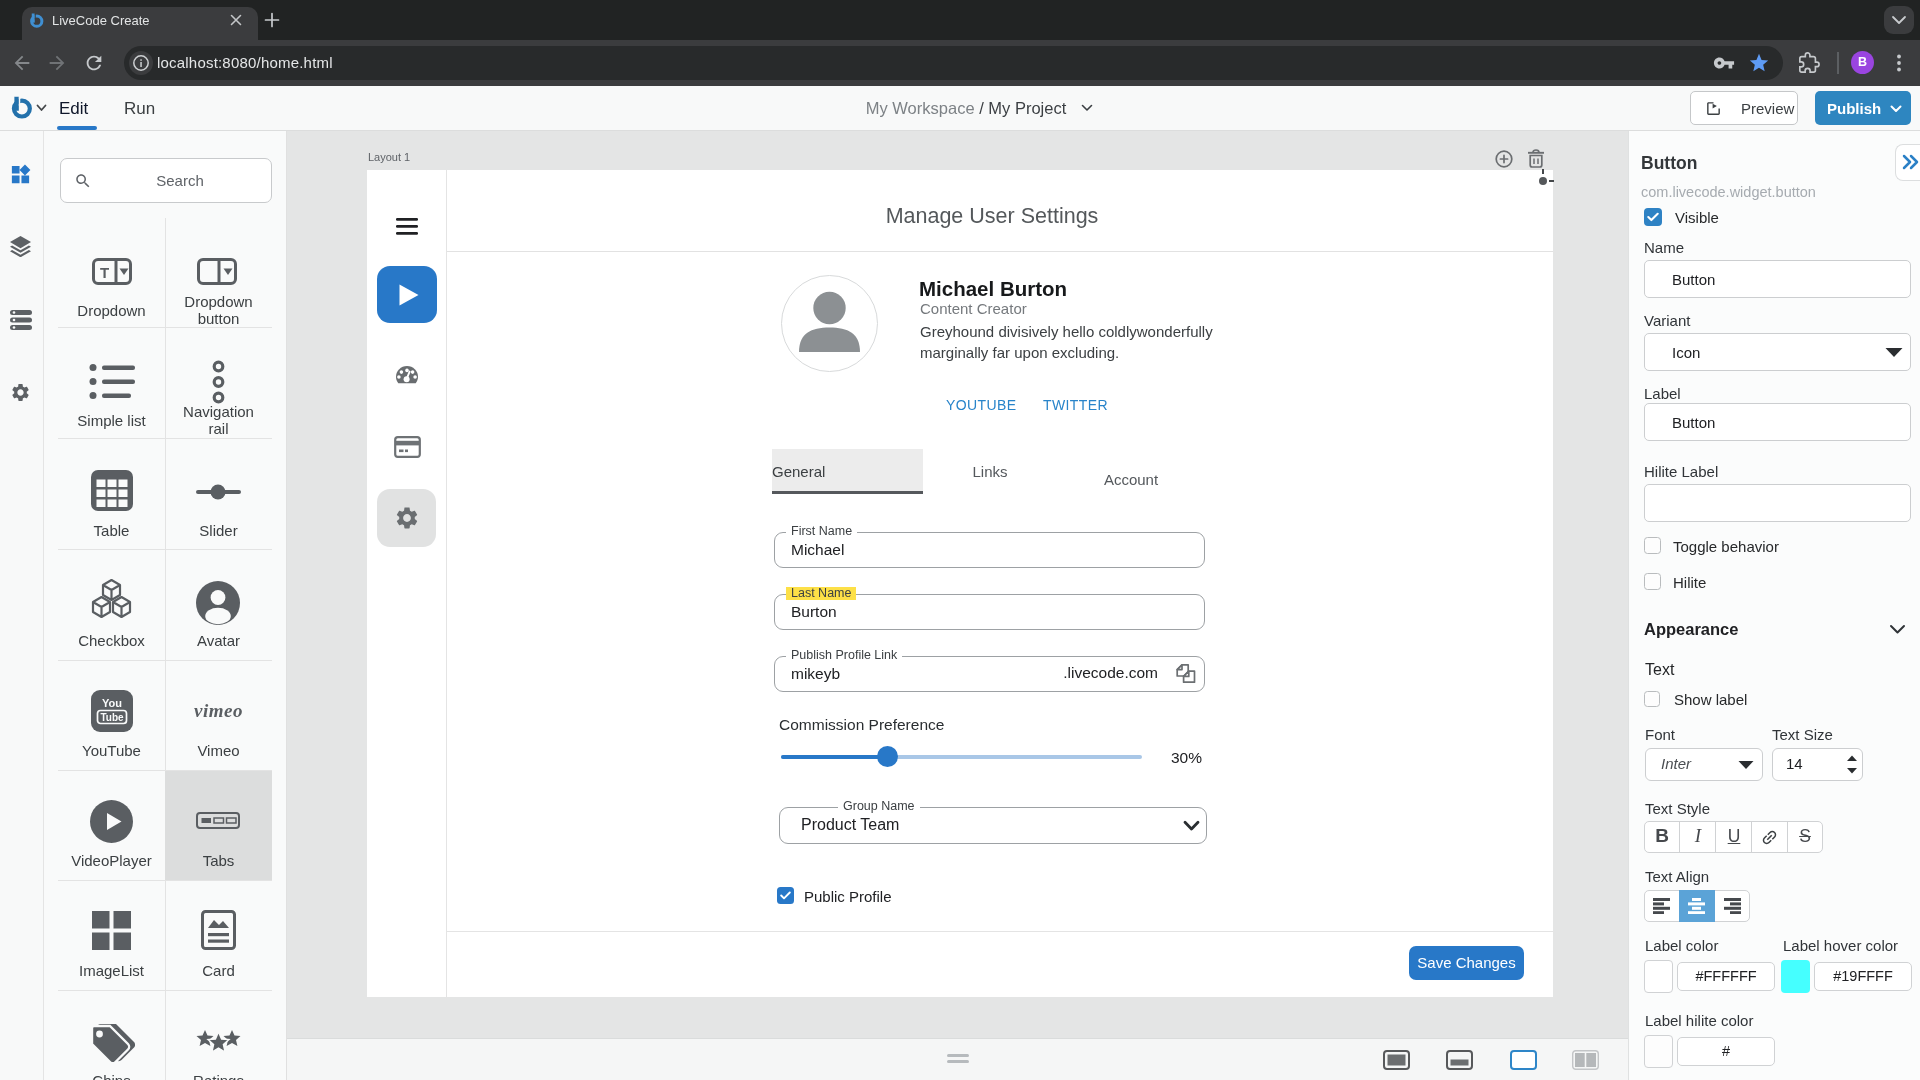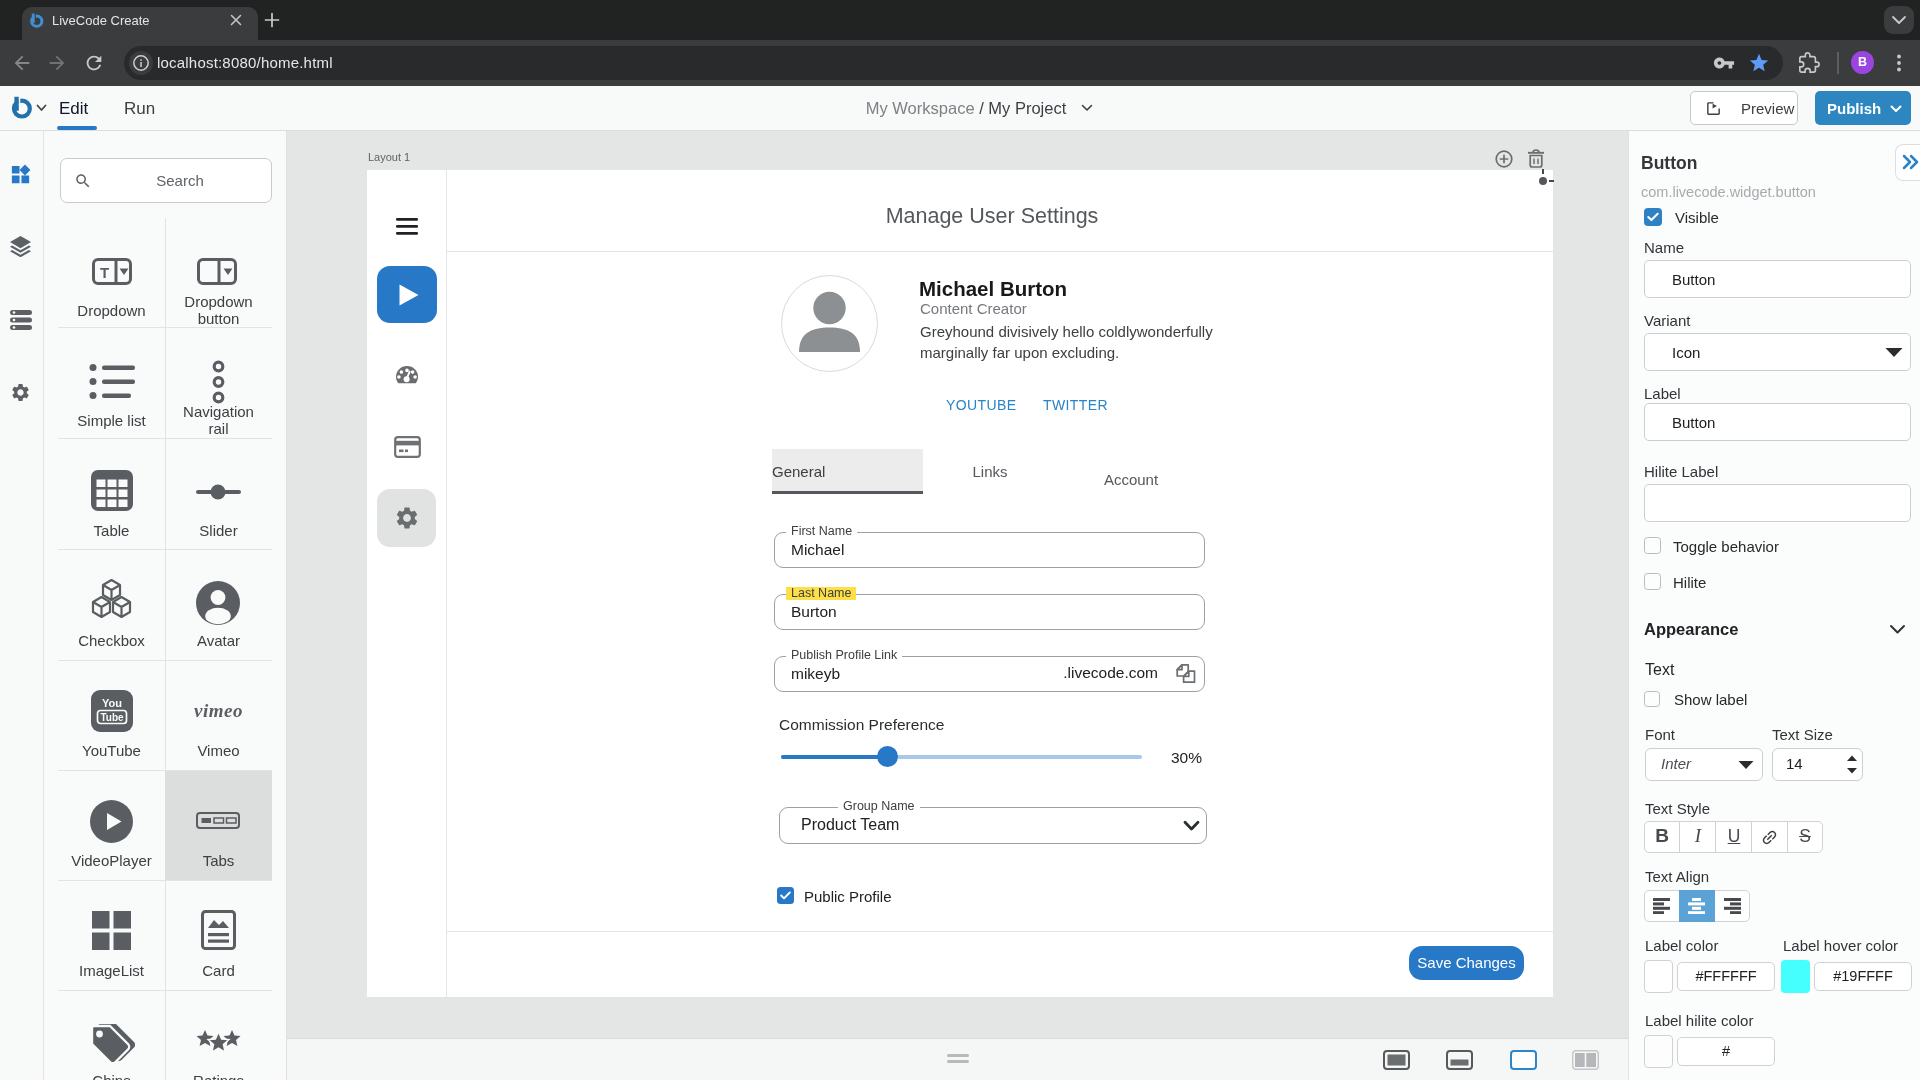--- a/index.html
+++ b/index.html
@@ -386,21 +386,21 @@
     <path d="M2 2.2 L8.5 9 L15 2.2" fill="none" stroke="#2a2e31" stroke-width="2.8" stroke-linecap="round" stroke-linejoin="round"></path>
   </svg>
 
 <div class="abs" style="left:777px;top:887px;width:17px;height:17px;border-radius:3.5px;background:#2878c8;"></div>
 <svg style="left:780px;top:891px;" width="11" height="9" viewBox="0 0 11 9">
     <path d="M1.2 4.5 L4 7.3 L9.8 1.5" fill="none" stroke="#fff" stroke-width="1.9" stroke-linecap="round" stroke-linejoin="round"></path>
   </svg>
 <div class="abs" style="left:804px;top:888px;font-size:15px;color:#202124;">Public Profile</div>
 
 <div class="abs" style="left:447px;top:931px;width:1106px;height:1px;background:#e4e4e4;"></div>
-<div class="abs" style="left:1409px;top:946px;width:115px;height:34px;border-radius:13px;background:#2878c8;color:#fff;font-size:15px;text-align:center;line-height:34px;">Save Changes</div>
+<div class="abs" style="left:1409px;top:946px;width:115px;height:34px;border-radius:7px;background:#2878c8;color:#fff;font-size:15px;text-align:center;line-height:34px;">Save Changes</div>
 
 <div class="abs" style="left:1628px;top:131px;width:292px;height:949px;background:#fbfcfc;border-left:1px solid #dfe1e1;"></div>
 <div class="abs" style="left:1641px;top:153px;font-size:17.5px;font-weight:700;color:#33373a;">Button</div>
 <div class="abs" style="left:1895px;top:144px;width:25px;height:37px;background:#fff;border:1px solid #dcdedf;border-right:none;border-radius:8px 0 0 8px;"></div>
 <svg style="left:1901px;top:154px;" width="19" height="16" viewBox="0 0 19 16">
     <g fill="none" stroke="#2b80c6" stroke-width="2.5" stroke-linecap="round" stroke-linejoin="round">
       <path d="M3 2 L9 8 L3 14"></path>
       <path d="M10 2 L16 8 L10 14"></path>
     </g>
   </svg>

